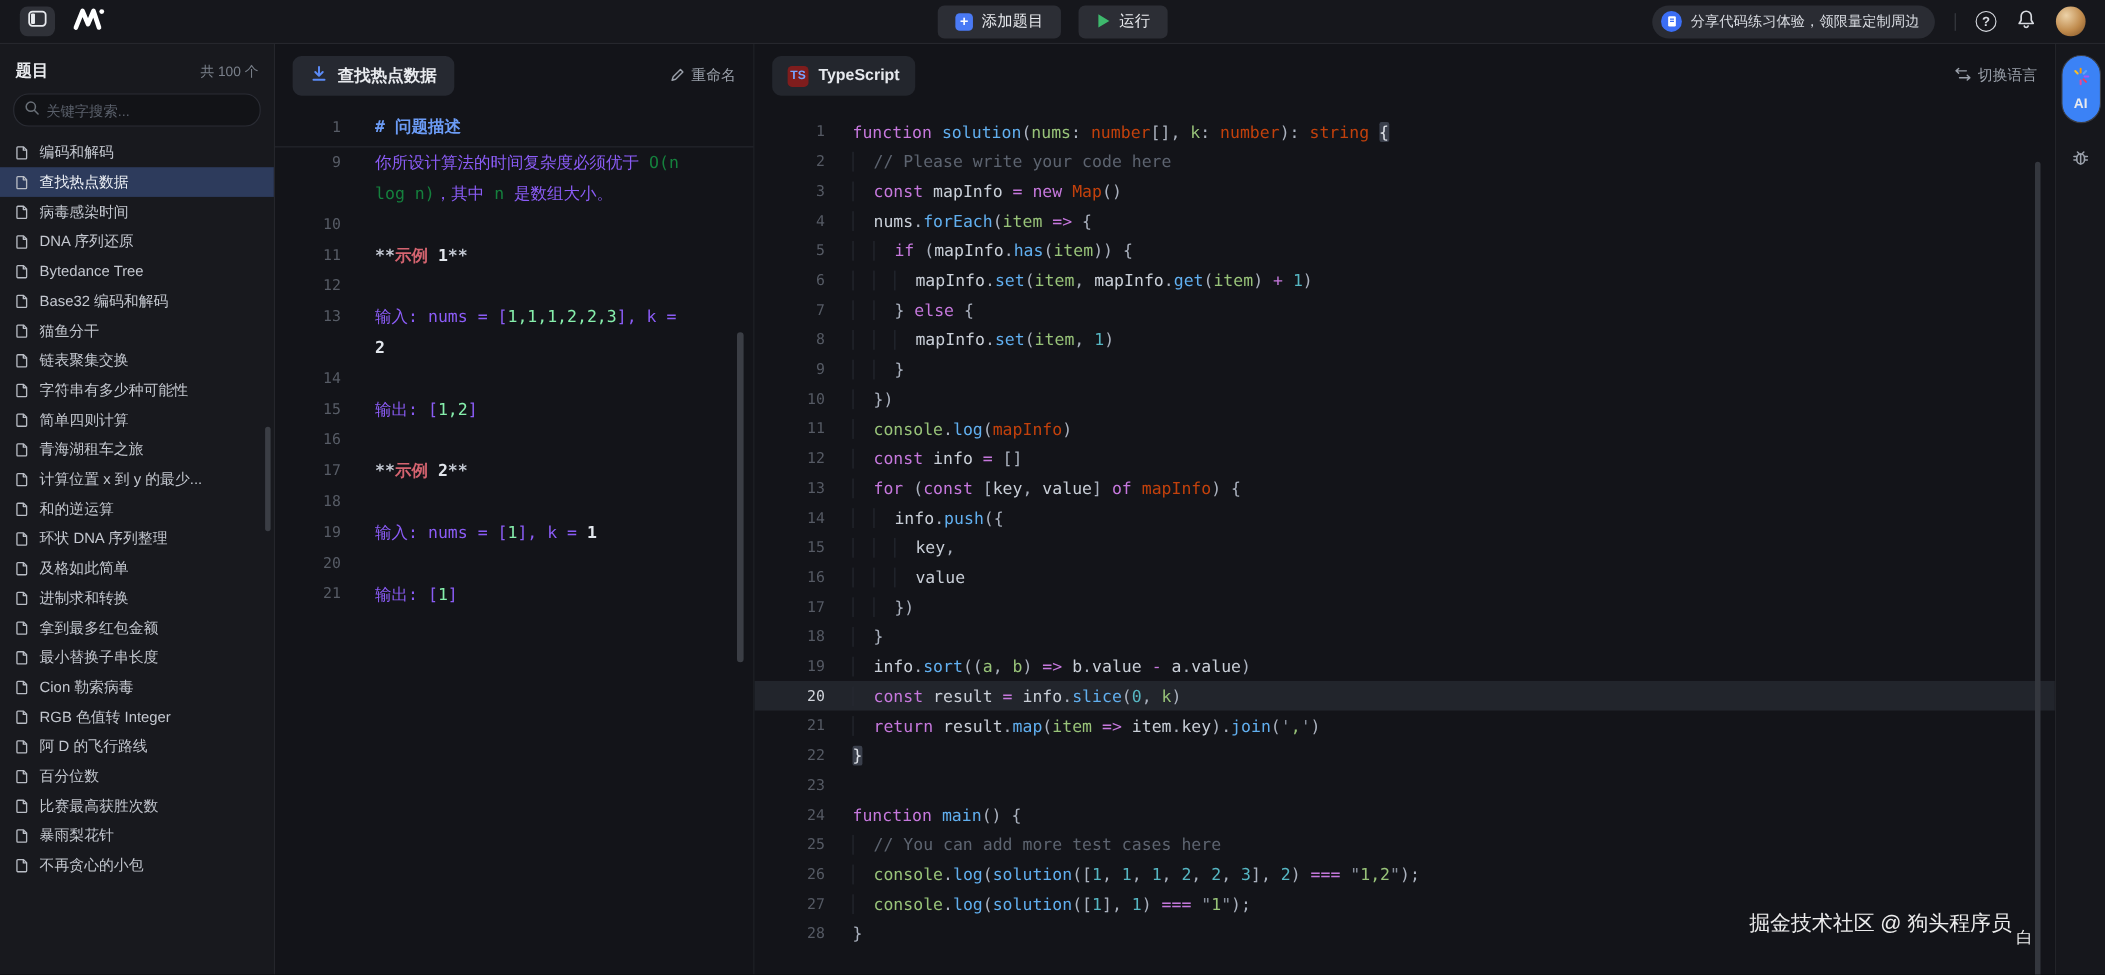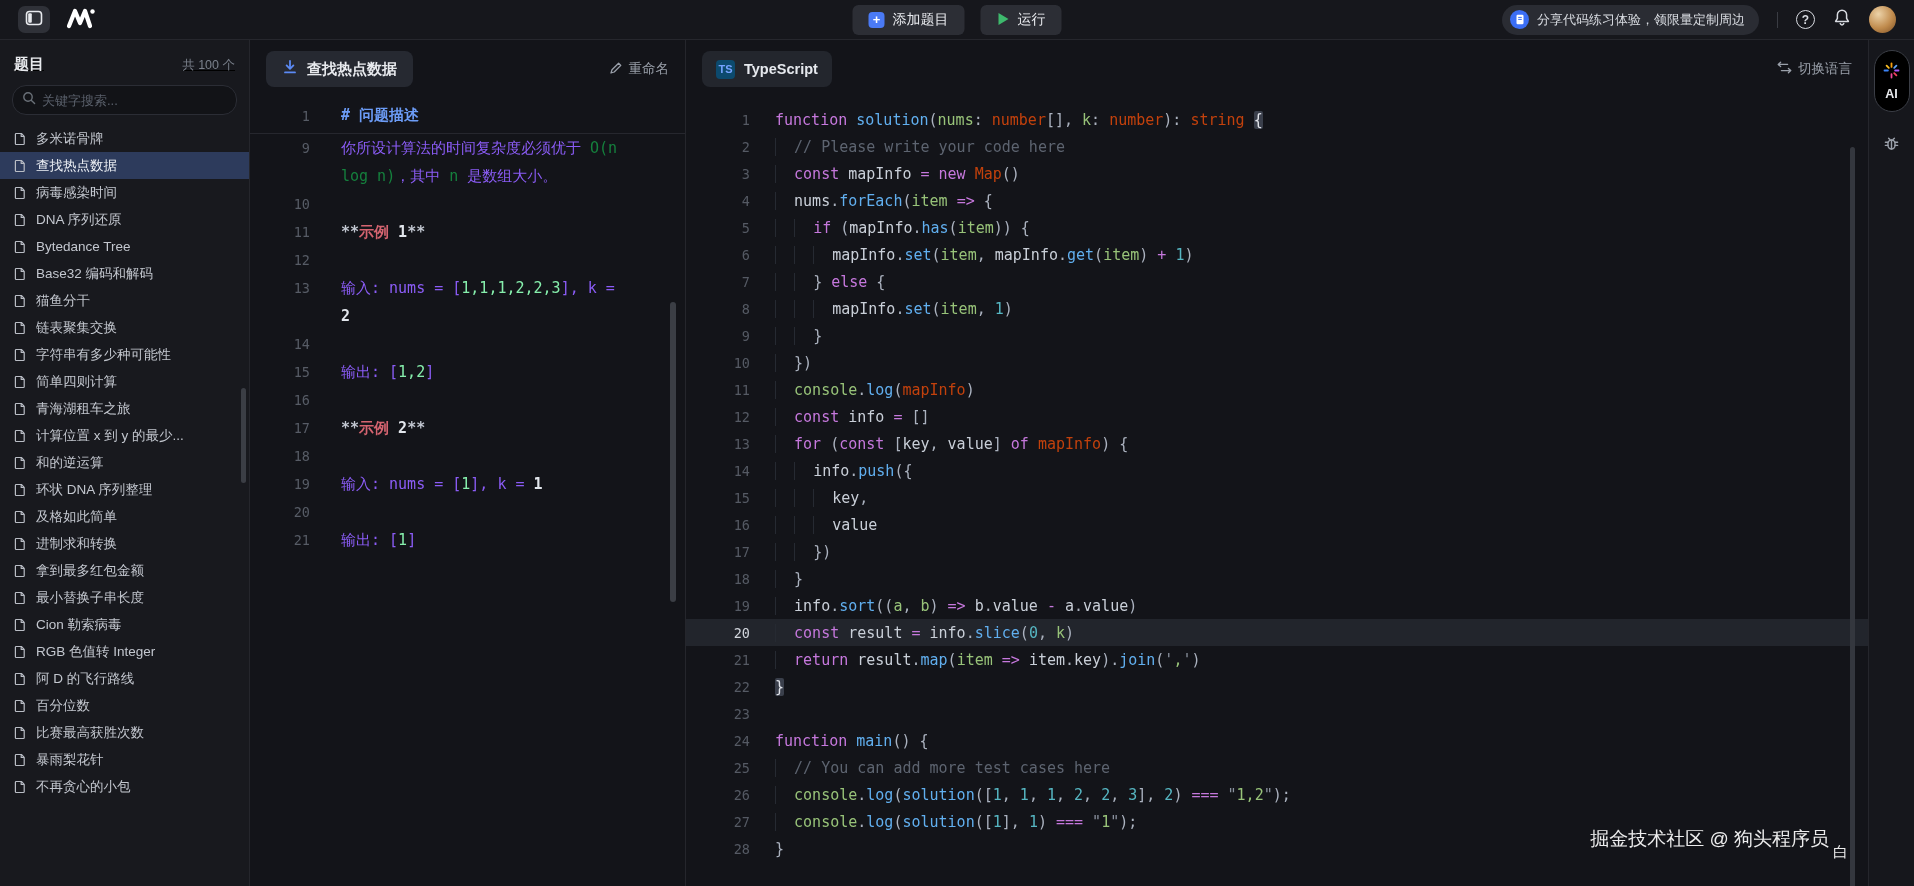--- a/index.html
+++ b/index.html
@@ -28,21 +28,21 @@
   .help-ic { width:19px; height:19px; border-radius:50%; border:1.5px solid #d8dbe1; color:#d8dbe1;
     font-size:12px; font-weight:bold; display:flex; align-items:center; justify-content:center; cursor:pointer; }
   .avatar { width:27px; height:27px; border-radius:50%;
     background:radial-gradient(circle at 35% 30%, #ecd2a8, #c08b4d 55%, #7c4f24); cursor:pointer; }
 
   
   .main { display:flex; height:846px; position:relative; }
 
   
   .sidebar { width:250px; background:#18191e; border-right:1px solid #25262c; position:relative; flex:none; }
-  .sb-head { display:flex; align-items:baseline; padding:15px 14px 9px;text-decoration:underline; }
+  .sb-head { display:flex; align-items:baseline; padding:15px 14px 9px; }
   .sb-title { font-size:15px; font-weight:bold; color:#e8eaee; }
   .sb-count { margin-left:auto; font-size:12.5px; color:#7a808b; }
   .sb-search { margin:2px 12px 10px; height:30px; background:#121317; border:1px solid #2b2d35;
     border-radius:14px; display:flex; align-items:center; padding:0 9px; gap:6px; }
   .sb-search input { flex:1; background:transparent; border:none; outline:none; color:#c6cad2;
     font-size:13px; font-family:inherit; }
   .sb-search input::placeholder { color:#5a606b; }
   .sb-list { overflow:hidden; }
   .sb-item { height:27px; display:flex; align-items:center; gap:9px; padding:0 13px;
     color:#c3c7cf; font-size:13.5px; cursor:pointer; white-space:nowrap; }
@@ -75,21 +75,21 @@
   .tk-wb { color:#e2e6ec; font-weight:bold; }
   .tk-mk { color:#c2c7d1; font-weight:bold; }
   .tk-rd { color:#d56470; font-weight:bold; }
   .md-scrollthumb { position:absolute; right:9px; top:262px; width:6px; height:300px;
     background:#3b3e45; border-radius:3px; }
 
   
   .codepanel { flex:1; background:#131419; position:relative; display:flex; flex-direction:column; }
   .lang-tab { display:flex; align-items:center; gap:9px; background:#23262d; border-radius:8px;
     height:36px; padding:0 14px; cursor:pointer; }
-  .ts-badge { width:19px; height:19px; border-radius:4px; background:#0c4a6e; color:#76a3ff;
+  .ts-badge { width:19px; height:19px; border-radius:4px; background:#7f1d1d; color:#76a3ff;
     font-size:11px; font-weight:bold; display:flex; align-items:center; justify-content:center; }
   .lang-name { font-size:14.5px; font-weight:bold; color:#e6e9ee; }
   .code-rows { padding-top:8px; }
   .coderow { height:27px; display:flex; align-items:center; }
   .coderow.active { background:#22252c; }
   .code-gut { width:64px; text-align:right; color:#555a64; font-size:13.5px; flex:none;
     font-family:"DejaVu Sans Mono",monospace; }
   .coderow.active .code-gut { color:#d2d6dd; }
   .code-toks { margin-left:25px; white-space:pre; font-size:15px;
     font-family:"DejaVu Sans Mono","DejaVu Sans",monospace; }
@@ -105,21 +105,21 @@
   .tk-op { color:#c678dd; }
   .tk-pu { color:#abb2bf; }
   .tk-bm { background:#3a3f4b; color:#e0e3e9; border-radius:2px; }
   .tk-ind { border-left:1px solid #262a32; }
   .code-scrollthumb { position:absolute; right:13px; top:107px; width:5px; height:745px;
     background:#34373e; border-radius:3px; }
 
   
   .rail { width:46px; background:#16171c; border-left:1px solid #25262c; flex:none;
     display:flex; flex-direction:column; align-items:center; padding-top:10px; gap:22px; }
-  .ai-pill { width:36px; height:62px; border:1px solid #3b3e46; background:#000000; border-radius:18px;
+  .ai-pill { width:36px; height:62px; border:1px solid #3b3e46; background:#3b82f6; border-radius:18px;
     display:flex; flex-direction:column; align-items:center; justify-content:center; gap:4px; cursor:pointer; }
   .ai-label { color:#e8eaee; font-size:12.5px; font-weight:bold; }
   .bug-btn { cursor:pointer; }
 
   
   .watermark { position:absolute; right:70px; bottom:34px; color:rgba(255,255,255,0.92);
     font-size:19px; z-index:9; pointer-events:none; }
   .watermark .tail { font-size:15px; position:relative; top:12px; left:4px; }
 </style>
 </head>
@@ -198,21 +198,21 @@
         </svg>
       </span>
       <input placeholder="关键字搜索..." style="">
     </div>
     <div class="sb-list" id="sb-list">
         <div class="sb-item">
           <svg width="14" height="14" viewBox="0 0 14 14" fill="none">
             <path d="M3.2 1.5h5.2l2.8 2.8v7.4a.8.8 0 0 1-.8.8H3.2a.8.8 0 0 1-.8-.8V2.3a.8.8 0 0 1 .8-.8z" stroke="#b9bdc5" stroke-width="1.2" stroke-linejoin="round"></path>
             <path d="M8.2 1.7v2.8h2.8" stroke="#b9bdc5" stroke-width="1.2" stroke-linejoin="round"></path>
           </svg>
-          <span>多米诺骨牌</span>
+          <span>编码和解码</span>
         </div>
         <div class="sb-item sel">
           <svg width="14" height="14" viewBox="0 0 14 14" fill="none">
             <path d="M3.2 1.5h5.2l2.8 2.8v7.4a.8.8 0 0 1-.8.8H3.2a.8.8 0 0 1-.8-.8V2.3a.8.8 0 0 1 .8-.8z" stroke="#b9bdc5" stroke-width="1.2" stroke-linejoin="round"></path>
             <path d="M8.2 1.7v2.8h2.8" stroke="#b9bdc5" stroke-width="1.2" stroke-linejoin="round"></path>
           </svg>
           <span>查找热点数据</span>
         </div>
         <div class="sb-item">
           <svg width="14" height="14" viewBox="0 0 14 14" fill="none">

